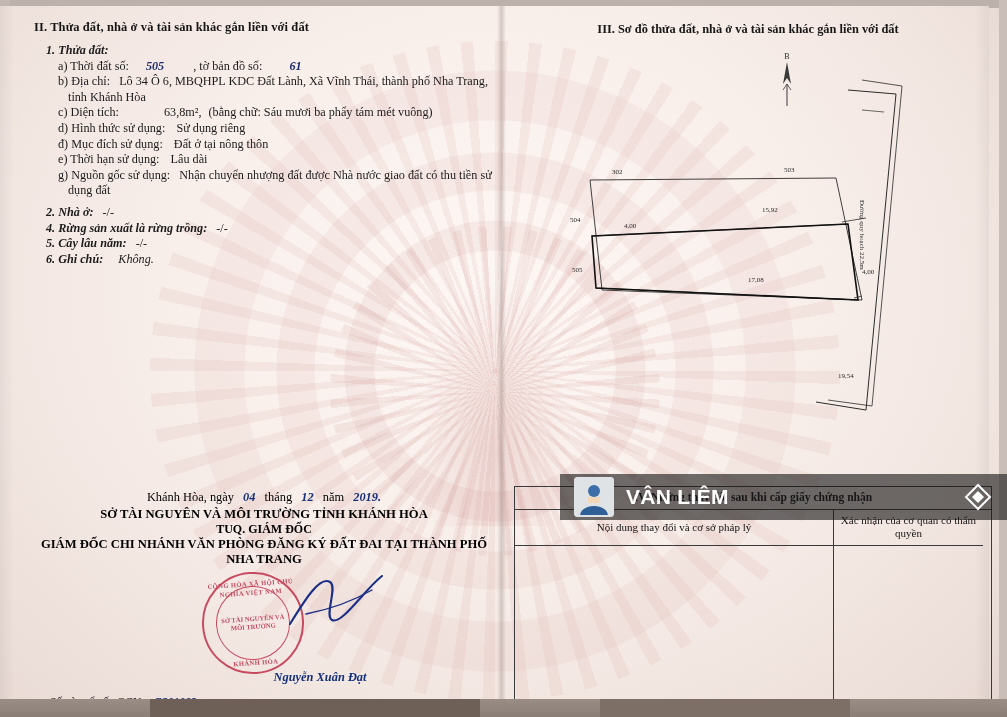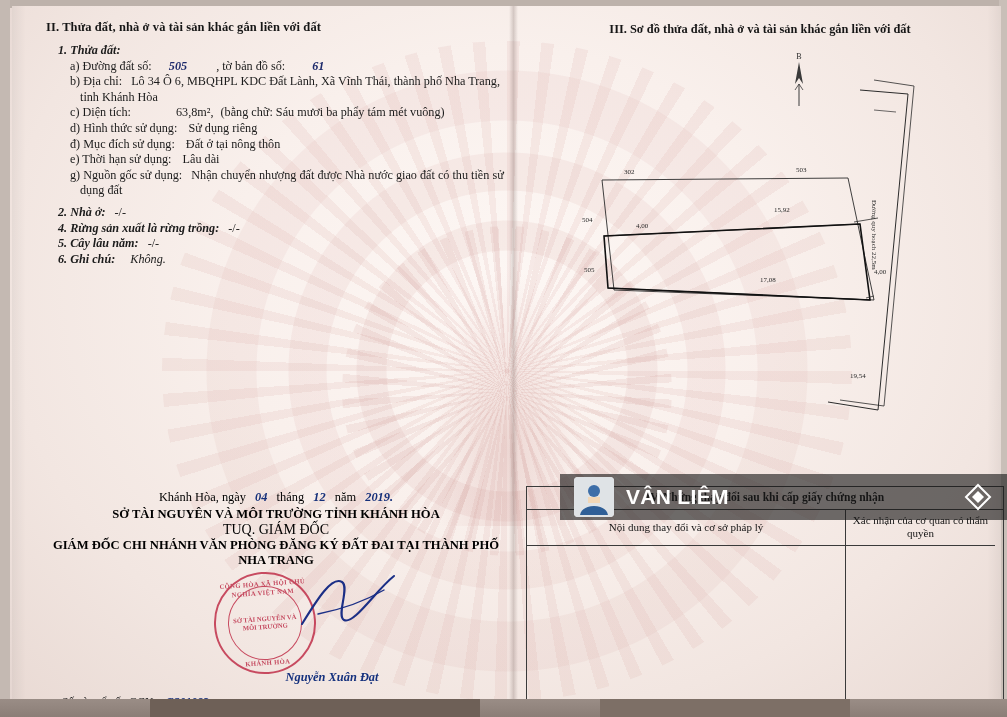--- a/index.html
+++ b/index.html
@@ -14,21 +14,21 @@
       radial-gradient(ellipse at 50% 45%, #fdf6f2 0%, #f7eee9 45%, #efe2dd 75%, #e3d4cf 100%);
     overflow:hidden;
   }
   
   .photo-edge-top{position:absolute;left:0;top:0;width:1007px;height:8px;background:#bdb2ab;}
   .photo-edge-bottom{position:absolute;left:0;bottom:0;width:1007px;height:16px;background:#b7aaa3;}
   .photo-edge-left{position:absolute;left:0;top:0;width:10px;height:717px;background:#c4b9b2;}
   .photo-edge-right{position:absolute;right:0;top:0;width:8px;height:717px;background:#c9bfb8;}
 
   .paper{
-    position:absolute;left:12px;top:6px;width:989px;height:700px;
+    position:absolute;left:0;top:6px;width:989px;height:700px;
     background:
       linear-gradient(90deg, rgba(0,0,0,0.05) 0px, rgba(0,0,0,0.0) 14px),
       linear-gradient(270deg, rgba(0,0,0,0.05) 0px, rgba(0,0,0,0.0) 14px),
       radial-gradient(ellipse at 50% 40%, #fdf7f4 0%, #f9f0ec 40%, #f2e6e1 72%, #e9dad4 100%);
   }
   
   .fold{
     position:absolute;left:497px;top:0;width:9px;height:700px;
     background:linear-gradient(90deg, rgba(150,130,125,0.0), rgba(120,100,95,0.28), rgba(150,130,125,0.0));
   }
@@ -79,21 +79,21 @@
   .bi{font-weight:bold;font-style:italic;}
   .hand{
     font-family:"Liberation Serif", serif;font-style:italic;color:#1d2a6b;
   }
   .hand-blue{color:#15307a;font-style:italic;}
 
   
   .sig-block{position:absolute;left:10px;top:470px;width:460px;text-align:center;}
   .sig-line1{font-size:12.4px;}
   .sig-line2{font-size:12.6px;font-weight:bold;margin-top:2px;}
-  .sig-line3{font-size:14px;font-weight:normal;}
+  .sig-line3{font-size:12px;font-weight:bold;}
   .sig-line4{font-size:12.6px;font-weight:bold;}
   .stamp{
     position:absolute;left:178px;top:552px;width:98px;height:98px;border-radius:50%;
     border:2.5px solid #c0304a;color:#bd2f49;
     display:flex;align-items:center;justify-content:center;text-align:center;
     font-size:7.4px;line-height:9px;font-weight:bold;opacity:.85;
     transform:rotate(-4deg);
   }
   .stamp .inner{
     width:72px;height:72px;border-radius:50%;border:1.6px solid #c0304a;
@@ -184,21 +184,21 @@
     <div class="medallion3"></div>
     <div class="fold"></div>
 
     <div class="left-page">
       <h2 class="sec-title">II. Thửa đất, nhà ở và tài sản khác gắn liền với đất</h2>
 
       <div class="body-text">
         <div class="indent1 bi">1. Thửa đất:</div>
 
         <div class="indent2 ln">
-          <span>a) Đường đất số:</span>
+          <span>a) Thời đất số:</span>
           <span class="b hand" style="margin:0 26px 0 14px;">505</span>
           <span>, tờ bản đồ số:</span>
           <span class="b hand" style="margin-left:24px;">61</span>
         </div>
 
         <div class="indent2">
           <span>b) Địa chỉ:</span>
           <span style="margin-left:6px;">Lô 34 Ô 6, MBQHPL KDC Đất Lành, Xã Vĩnh Thái, thành phố Nha Trang,</span>
         </div>
         <div class="indent3">tỉnh Khánh Hòa</div>

